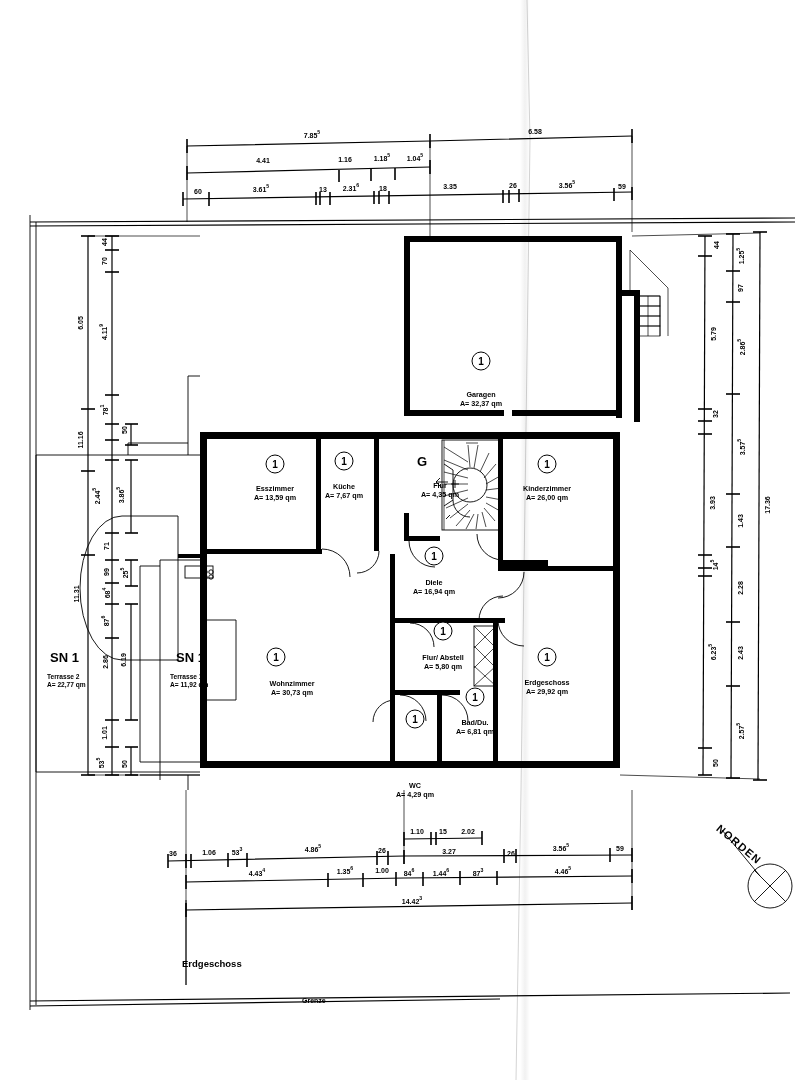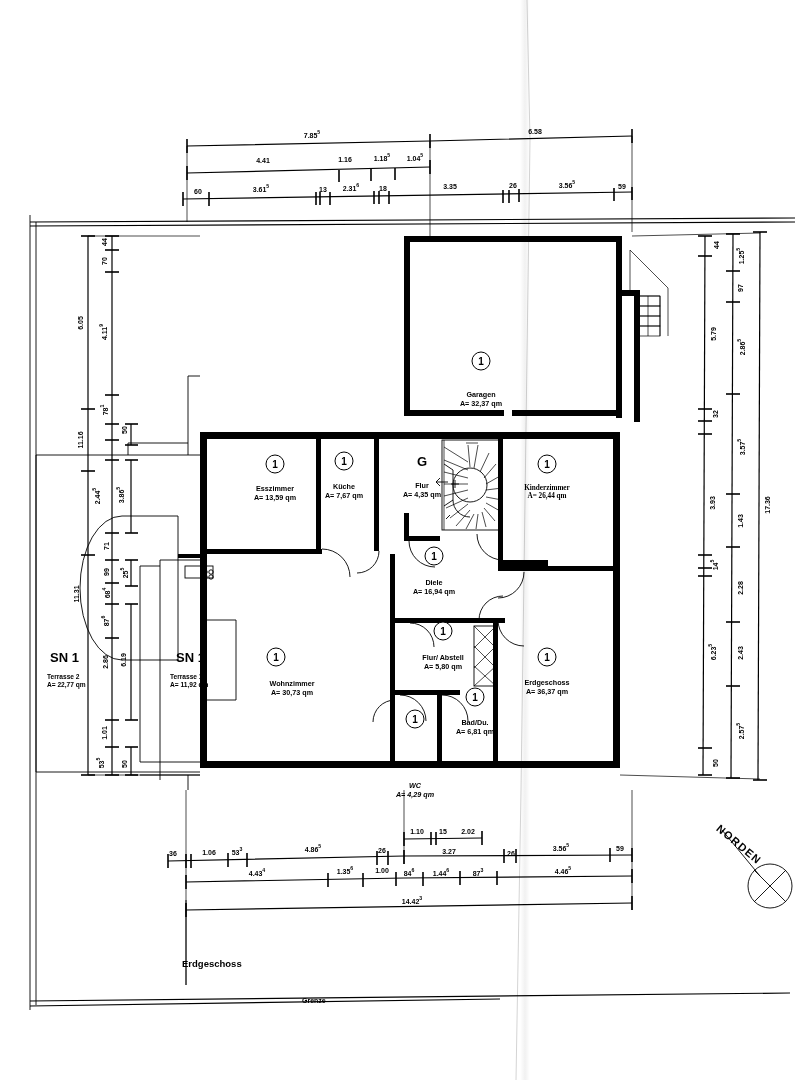--- a/index.html
+++ b/index.html
@@ -423,56 +423,56 @@
     <div class="room" style="left: 275px; top: 484px;">
       <div class="rn">Esszimmer</div>
       <div class="ra">A= 13,59 qm</div>
     </div>
     <div class="tag" style="left: 344px; top: 461px;">1</div>
     <div class="room" style="left: 344px; top: 482px;">
       <div class="rn">Küche</div>
       <div class="ra">A= 7,67 qm</div>
     </div>
     <div class="gtag" style="left: 422px; top: 461px;">G</div>
-    <div class="room" style="left: 422px; top: 481px;">
+    <div class="room" style="left: 440px; top: 481px;">
       <div class="rn">Flur</div>
       <div class="ra">A= 4,35 qm</div>
     </div>
     <div class="tag" style="left: 547px; top: 464px;">1</div>
-    <div class="room" style="left: 547px; top: 484px; font-family: Liberation Serif, serif;">
+    <div class="room" style="left: 547px; top: 484px;">
       <div class="rn">Kinderzimmer</div>
-      <div class="ra">A= 26,44 qm</div>
+      <div class="ra">A= 26,00 qm</div>
     </div>
     <div class="tag" style="left: 434px; top: 556px;">1</div>
     <div class="room" style="left: 434px; top: 578px;">
       <div class="rn">Diele</div>
       <div class="ra">A= 16,94 qm</div>
     </div>
     <div class="tag" style="left: 443px; top: 631px;">1</div>
     <div class="room" style="left: 443px; top: 653px;">
       <div class="rn">Flur/ Abstell</div>
       <div class="ra">A= 5,80 qm</div>
     </div>
     <div class="tag" style="left: 547px; top: 657px;">1</div>
     <div class="room" style="left: 547px; top: 678px;">
       <div class="rn">Erdgeschoss</div>
-      <div class="ra">A= 36,37 qm</div>
+      <div class="ra">A= 29,92 qm</div>
     </div>
     <div class="tag" style="left: 276px; top: 657px;">1</div>
     <div class="room" style="left: 292px; top: 679px;">
       <div class="rn">Wohnzimmer</div>
       <div class="ra">A= 30,73 qm</div>
     </div>
     <div class="tag" style="left: 475px; top: 697px;">1</div>
     <div class="room" style="left: 475px; top: 718px;">
       <div class="rn">Bad/Du.</div>
       <div class="ra">A= 6,81 qm</div>
     </div>
     <div class="tag" style="left: 415px; top: 719px;">1</div>
-    <div class="room" style="left: 415px; top: 781px; font-style: italic;">
+    <div class="room" style="left: 415px; top: 781px;">
       <div class="rn">WC</div>
       <div class="ra">A= 4,29 qm</div>
     </div>
     <div class="sn" style="left: 50px; top: 650px;">SN 1</div>
     <div class="terr" style="left: 47px; top: 673px;">
       <div>Terrasse 2</div>
       <div>A= 22,77 qm</div>
     </div>
     <div class="sn" style="left: 176px; top: 650px;">SN 1</div>
     <div class="terr" style="left: 170px; top: 673px;">

